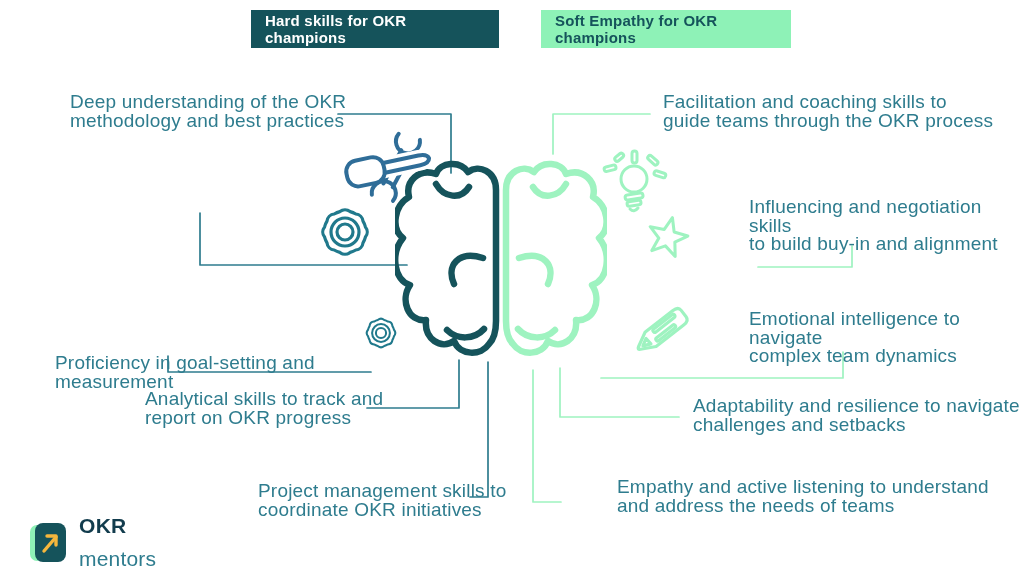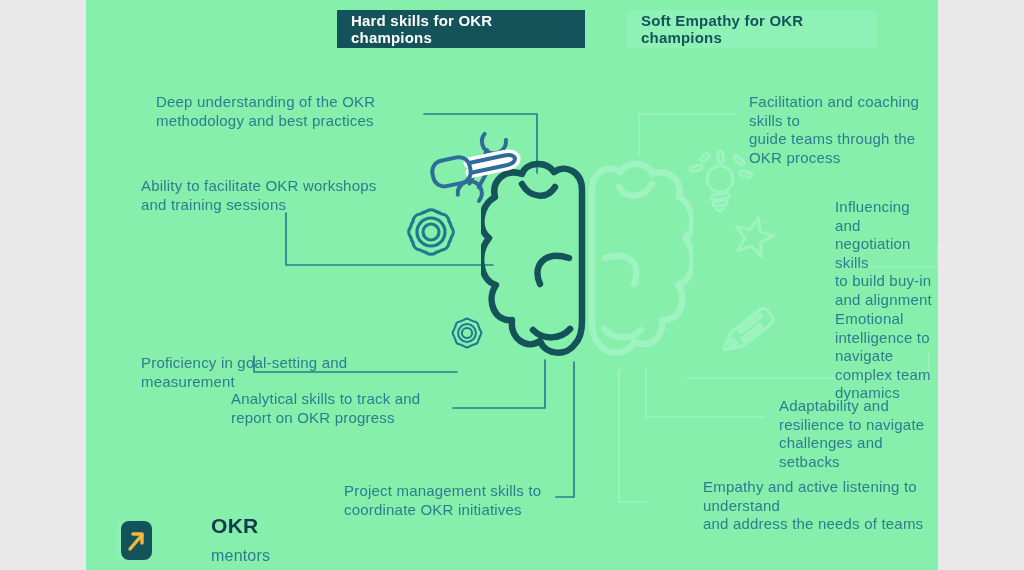--- a/index.html
+++ b/index.html
@@ -8,48 +8,48 @@
     --mint:#8ef2b7;
     --mint-line:#9ef3c0;
     --tools-blue:#2f6d98;
     --gear-teal:#20798c;
     --yellow:#f5b73d;
     --logo-dark:#123c4d;
     --white:#ffffff;
   }
   html,body{margin:0;padding:0;background:#e9e9e9;}
   .canvas{
-    position:relative;width:852px;height:570px;background:#86efac;
+    position:relative;width:1024px;height:570px;background:#ffffff;
     font-family:"Liberation Sans",sans-serif;overflow:hidden;margin:0 auto;
   }
   .badge{
     position:absolute;top:10px;height:38px;display:flex;align-items:center;justify-content:center;
     font-size:15px;font-weight:700;letter-spacing:.2px;box-sizing:border-box;padding:0 14px;
   }
   .badge-hard{left:251px;width:248px;background:var(--dark-teal);color:var(--white);}
   .badge-soft{left:541px;width:250px;background:var(--mint);color:var(--dark-teal);}
   .label{
-    position:absolute;font-size:15px;line-height:18.5px;color:var(--teal-text);
+    position:absolute;font-size:19px;line-height:18.5px;color:var(--teal-text);
     white-space:pre-line;letter-spacing:.2px;font-weight:400;
   }
   .svg-abs{position:absolute;}
   .overlay{position:absolute;left:0;top:0;width:1024px;height:570px;pointer-events:none;}
   .stroke-dark{stroke:var(--dark-teal);}
   .stroke-mint{stroke:var(--mint-line);}
   .stroke-teal{stroke:var(--teal-text);}
   .stroke-gear{stroke:var(--gear-teal);}
   .stroke-tools{stroke:var(--tools-blue);}
   .nofill{fill:none;stroke-linecap:round;stroke-linejoin:round;}
-  .logo{position:absolute;left:30px;top:515px;display:flex;align-items:center;gap:46px;}
+  .logo{position:absolute;left:30px;top:515px;display:flex;align-items:center;}
   .logo-mark{position:relative;width:40px;height:42px;}
   .logo-accent{position:absolute;left:0;top:4px;width:14px;height:36px;border-radius:7px;background:var(--mint);}
   .logo-square{position:absolute;left:5px;top:2px;width:31px;height:39px;border-radius:8px;background:var(--dark-teal);}
   .logo-text{margin-left:9px;display:flex;flex-direction:column;line-height:1;}
   .logo-okr{font-size:21px;font-weight:700;color:var(--logo-dark);letter-spacing:.3px;}
-  .logo-mentors{font-size:16px;font-weight:400;color:var(--teal-text);margin-top:12px;letter-spacing:.2px;}
+  .logo-mentors{font-size:21px;font-weight:400;color:var(--teal-text);margin-top:12px;letter-spacing:.2px;}
 </style>
 </head>
 <body>
 
 <div class="canvas">
 
   <div class="badge badge-hard">Hard skills for OKR champions</div>
   <div class="badge badge-soft">Soft Empathy for OKR champions</div>
 
   <svg class="overlay" viewBox="0 0 1024 570">
@@ -64,22 +64,20 @@
       <polyline points="650,114 553,114 553,154"></polyline>
       <polyline points="852,246 852,267 758,267"></polyline>
       <polyline points="843,352 843,378 601,378"></polyline>
       <polyline points="560,368 560,417 679,417"></polyline>
       <polyline points="533,370 533,502 561,502"></polyline>
     </g>
   </svg>
 
   <div class="label" style="left:70px;top:93px;">Deep understanding of the OKR
 methodology and best practices</div>
-  <div class="label" style="left:55px;top:177px;">Ability to facilitate OKR workshops
-and training sessions</div>
   <div class="label" style="left:55px;top:310px;margin-top:44px;">Proficiency in goal-setting and
 measurement</div>
   <div class="label" style="left:145px;top:390px;">Analytical skills to track and
 report on OKR progress</div>
   <div class="label" style="left:258px;top:482px;">Project management skills to
 coordinate OKR initiatives</div>
 
   <div class="label" style="left:663px;top:93px;">Facilitation and coaching skills to
 guide teams through the OKR process</div>
   <div class="label" style="left:749px;top:198px;">Influencing and negotiation skills

